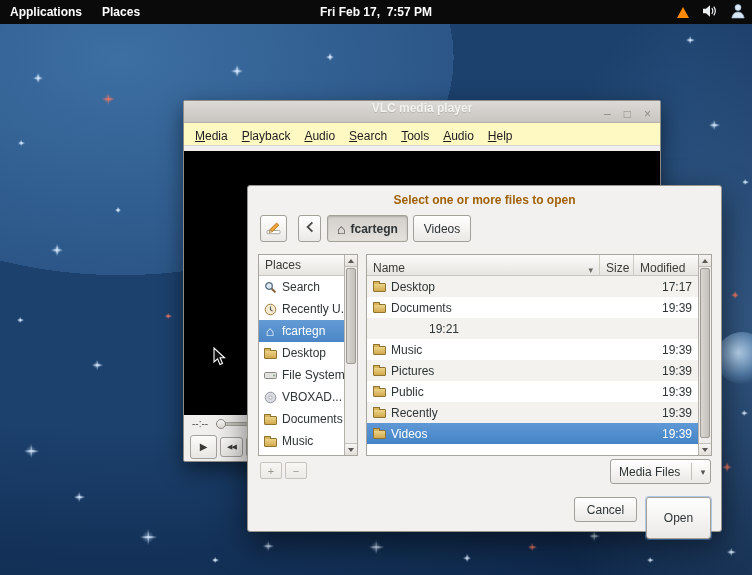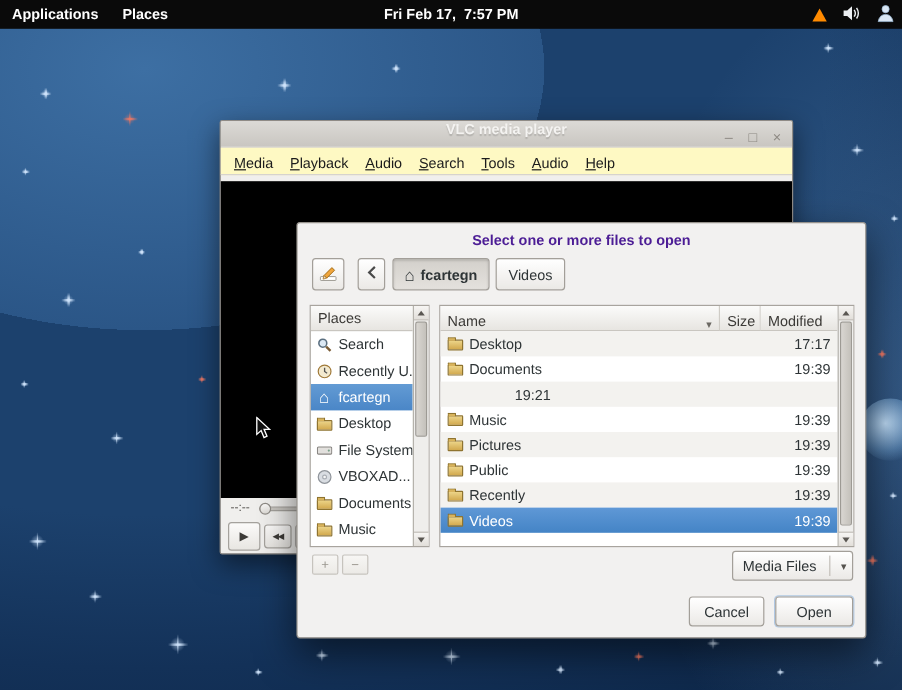--- a/index.html
+++ b/index.html
@@ -50,21 +50,21 @@
     background:linear-gradient(#fbfaf9,#dedbd6);border:1px solid #8f8b86}
   .vlc-controls{position:absolute;left:0;right:0;bottom:0;height:29px;display:flex;align-items:center;gap:3px;padding:0 6px}
   .vbtn{display:flex;align-items:center;justify-content:center;background:linear-gradient(#fcfbfa,#e8e6e2);
     border:1px solid #a5a29d;border-radius:3px;color:#3c3a37;cursor:default}
   .vbtn.big{width:27px;height:24px;font-size:10px}
   .vbtn.small{width:23px;height:20px;font-size:7px;letter-spacing:-1px}
 
   
   .dialog{position:absolute;left:247px;top:185px;width:475px;height:347px;background:#f2f1f0;
     border:1px solid #97938d;border-radius:3px;box-shadow:0 12px 32px rgba(0,0,0,.55);z-index:20;font-size:12px;color:#2e3436}
-  .dlg-title{padding-top:7px;text-align:center;font-size:12px;font-weight:bold;color:#4c1d95}
+  .dlg-title{padding-top:7px;text-align:center;font-size:12px;font-weight:bold;color:#a16207}
 
   .gbtn{display:inline-flex;align-items:center;justify-content:center;gap:5px;
     background:linear-gradient(#ffffff,#ebe9e6);border:1px solid #a39f99;border-radius:3px;
     font-size:12px;color:#2e3436;cursor:default}
   .gbtn.pressed{background:linear-gradient(#d3d0cb,#e4e1dd);box-shadow:inset 0 1px 2px rgba(0,0,0,.18);font-weight:bold}
 
   .dlg-toolbar{position:absolute;left:12px;top:29px;right:12px;height:27px;display:flex;align-items:center}
   .btn-location{width:27px;height:27px}
   .btn-back{width:23px;height:27px;margin-left:11px}
   .btn-crumb-home{height:27px;padding:0 9px;margin-left:6px}
@@ -119,21 +119,21 @@
   
   .bm-btn{position:absolute;width:22px;height:17px;font-size:11px;color:#9a978f;
     background:linear-gradient(#f7f6f4,#eceae6);border:1px solid #c6c3bd;border-radius:2px;
     display:flex;align-items:center;justify-content:center}
   .combo{position:absolute;right:10px;top:273px;width:101px;height:25px;display:flex;align-items:center;
     background:linear-gradient(#ffffff,#ebe9e6);border:1px solid #a39f99;border-radius:3px;font-size:12px}
   .combo-label{flex:1;padding-left:8px}
   .combo-sep{width:1px;height:17px;background:#c2bfb9;margin-right:4px}
   .combo-arrow{width:14px;text-align:center;font-size:9px;color:#55524e}
   .btn-cancel{position:absolute;right:84px;top:311px;width:63px;height:25px}
-  .btn-open{position:absolute;right:10px;top:311px;width:65px;height:25px;box-shadow:0 0 0 1px rgba(96,150,210,.45)}
+  .btn-open{position:absolute;right:10px;top:311px;width:65px;height:42px;box-shadow:0 0 0 1px rgba(96,150,210,.45)}
 
   
   .cursor{position:absolute;left:213px;top:347px;z-index:99}
 </style>
 </head>
 <body>
 
 <div class="screen">
   <div id="stars">
       <span class="star" style="left: 38px; top: 78px; width: 10px; height: 10px;"></span>

